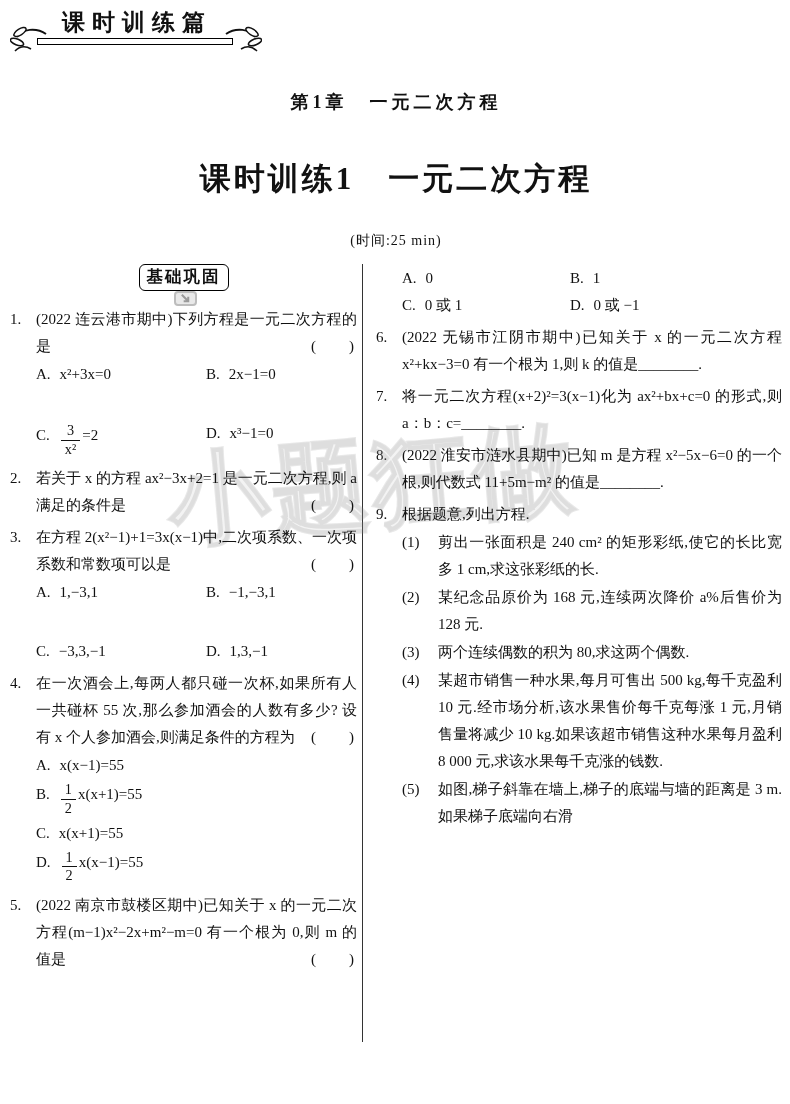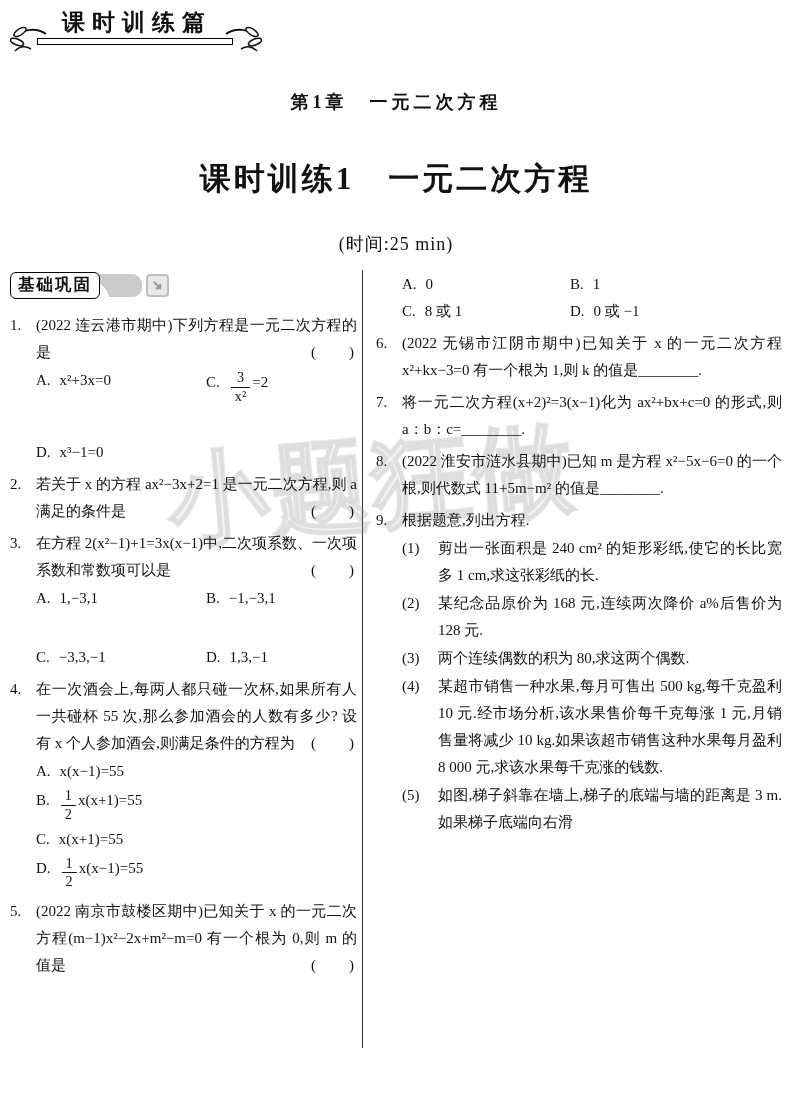--- a/index.html
+++ b/index.html
@@ -39,28 +39,28 @@
   .orn-right { left:214px; transform:scaleX(-1); }
   
   .chapter-title {
     margin:30px 0 0 0; text-align:center;
     font-size:18px; font-weight:bold; letter-spacing:4px;
   }
   .lesson-title {
     margin:44px 0 0 0; text-align:center;
     font-size:31px; font-weight:bold; letter-spacing:3px;
   }
-  .time-note { margin-top:32px; text-align:center; font-size:18px; letter-spacing:1px; }
+  .time-note { margin-top:32px; text-align:center; font-size:14px; letter-spacing:1px; }
   
   .columns { display:flex; margin-top:14px; }
   .col-left  { width:352px; box-sizing:border-box; padding-right:5px; }
   .col-right { flex:1; box-sizing:border-box; border-left:1.2px solid #333;
                padding-left:13px; min-height:778px; }
   
-  .badge-row { display:flex; align-items:center; height:30px; margin-bottom:12px; }
+  .badge-row { display:flex; align-items:center; height:30px; margin-bottom:12px;flex-direction:column; }
   .badge-box {
     position:relative; z-index:2; background:#fff;
     border:1.7px solid #000; border-radius:6px;
     padding:1px 7px 2px 7px;
     font-size:16.5px; font-weight:bold; letter-spacing:2px;
   }
   .badge-swoosh {
     position:relative; z-index:1; margin-left:-10px;
     width:52px; height:23px;
     background:radial-gradient(circle at 0% 115%, #fff 0 19px, #cbcbcb 19.5px);
@@ -141,20 +141,21 @@
 
       <div class="q">
         <span class="qnum">1.</span>
         <div class="qbody">
           <div class="stem">
             <span>(2022 连云港市期中)下列方程是一元二次方程的是</span>
             <span class="bracket">(　　)</span>
           </div>
           <div class="opts opts-grid">
             <span class="opt"><span class="olabel">A.</span><span>x²+3x=0</span></span>
+            <span class="opt"><span class="olabel">B.</span><span>2x−1=0</span></span>
             <span class="opt"><span class="olabel">C.</span><span class="frac"><span class="num">3</span><span class="den">x²</span></span><span>=2</span></span>
             <span class="opt"><span class="olabel">D.</span><span>x³−1=0</span></span>
           </div>
         </div>
       </div>
 
       <div class="q">
         <span class="qnum">2.</span>
         <div class="qbody">
           <div class="stem">
@@ -209,21 +210,21 @@
     </div>
 
     <div class="col-right">
 
       <div class="q">
         <span class="qnum"></span>
         <div class="qbody">
           <div class="opts opts-grid">
             <span class="opt"><span class="olabel">A.</span><span>0</span></span>
             <span class="opt"><span class="olabel">B.</span><span>1</span></span>
-            <span class="opt"><span class="olabel">C.</span><span>8 或 1</span></span>
+            <span class="opt"><span class="olabel">C.</span><span>0 或 1</span></span>
             <span class="opt"><span class="olabel">D.</span><span>0 或 −1</span></span>
           </div>
         </div>
       </div>
 
       <div class="q">
         <span class="qnum">6.</span>
         <div class="qbody">
           <div class="stem"><span>(2022 无锡市江阴市期中)已知关于 x 的一元二次方程 x²+kx−3=0 有一个根为 1,则 k 的值是________.</span></div>
         </div>

